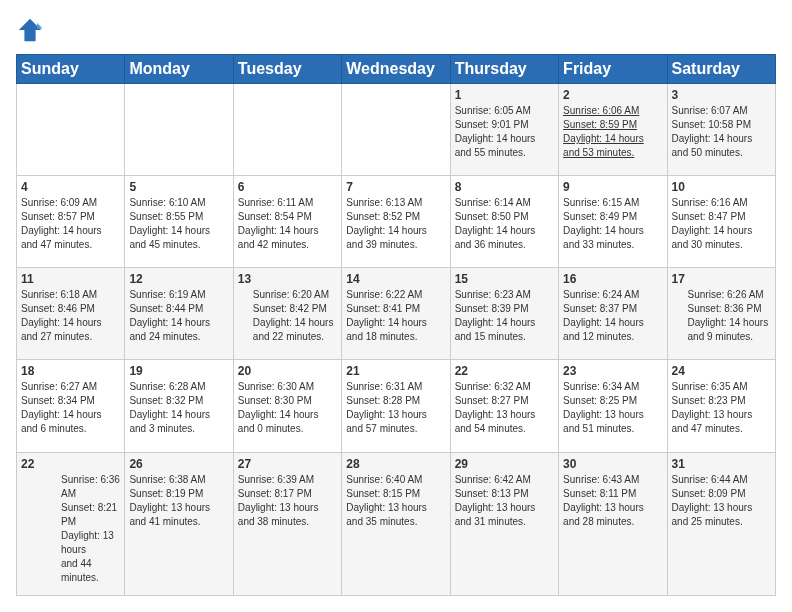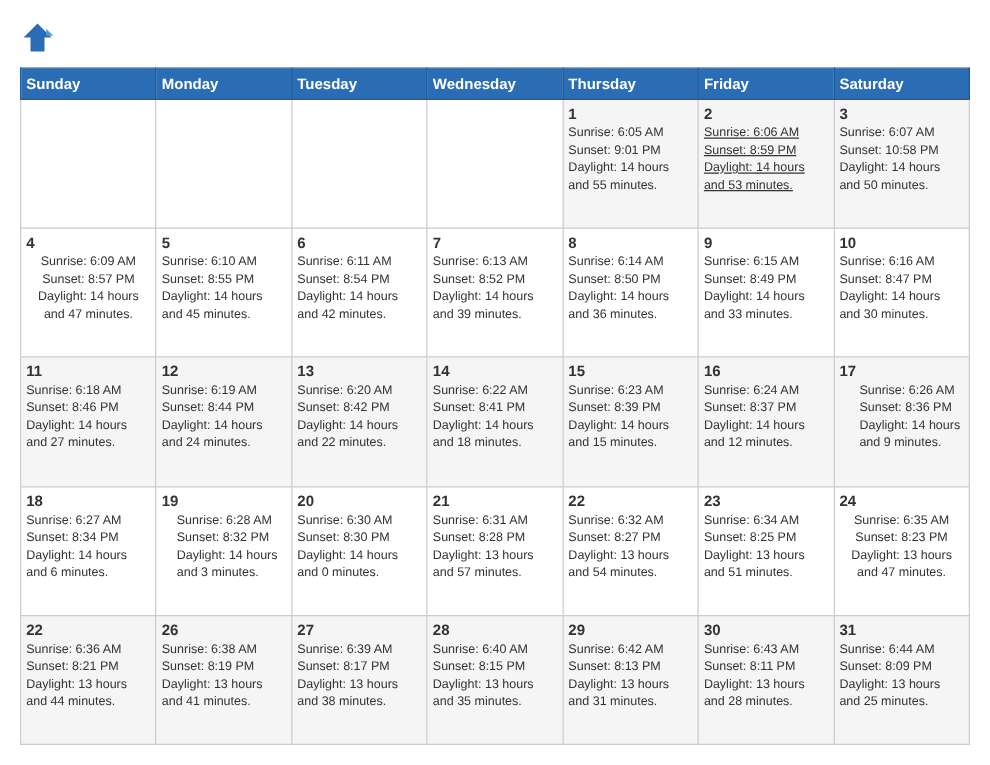--- a/index.html
+++ b/index.html
@@ -58,21 +58,21 @@
     .calendar {
       flex: 1;
       border: 1px solid #ccc;
       border-collapse: collapse;
       width: 100%;
       table-layout: fixed;
     }
     .calendar thead tr th {
       background: #2a6db5;
       color: #fff;
-      font-size: 12px;
+      font-size: 16px;
       padding: 5px 4px;
       text-align: left;
       border: 1px solid #1e5a96;
       font-weight: bold;
     }
     .calendar tbody tr td {
       vertical-align: top;
       border: 1px solid #ccc;
       padding: 4px 4px;
       font-size: 9.5px;
@@ -156,21 +156,21 @@
             <span class="day-number">3</span>
             <div class="day-info" style="white-space: pre-line;">Sunrise: 6:07 AM
 Sunset: 10:58 PM
 Daylight: 14 hours
 and 50 minutes.</div>
           </td>
         </tr>
         <tr>
           <td>
             <span class="day-number">4</span>
-            <div class="day-info" style="white-space: pre-line; text-align: center;">Sunrise: 6:09 AM
+            <div class="day-info" style="white-space: pre-line;">Sunrise: 6:09 AM
 Sunset: 8:57 PM
 Daylight: 14 hours
 and 47 minutes.</div>
           </td>
           <td>
             <span class="day-number">5</span>
             <div class="day-info" style="white-space: pre-line;">Sunrise: 6:10 AM
 Sunset: 8:55 PM
 Daylight: 14 hours
 and 45 minutes.</div>
@@ -221,21 +221,21 @@
           </td>
           <td>
             <span class="day-number">12</span>
             <div class="day-info" style="white-space: pre-line;">Sunrise: 6:19 AM
 Sunset: 8:44 PM
 Daylight: 14 hours
 and 24 minutes.</div>
           </td>
           <td>
             <span class="day-number">13</span>
-            <div class="day-info" style="white-space: pre-line;">Sunrise: 6:20 AM
+            <div class="day-info" style="white-space: pre-line; margin-left: 15px;">Sunrise: 6:20 AM
 Sunset: 8:42 PM
 Daylight: 14 hours
 and 22 minutes.</div>
           </td>
           <td>
             <span class="day-number">14</span>
             <div class="day-info" style="white-space: pre-line;">Sunrise: 6:22 AM
 Sunset: 8:41 PM
 Daylight: 14 hours
 and 18 minutes.</div>
@@ -265,21 +265,21 @@
         <tr>
           <td>
             <span class="day-number">18</span>
             <div class="day-info" style="white-space: pre-line;">Sunrise: 6:27 AM
 Sunset: 8:34 PM
 Daylight: 14 hours
 and 6 minutes.</div>
           </td>
           <td>
             <span class="day-number">19</span>
-            <div class="day-info" style="white-space: pre-line; margin-left: 12px;">Sunrise: 6:28 AM
+            <div class="day-info" style="white-space: pre-line;">Sunrise: 6:28 AM
 Sunset: 8:32 PM
 Daylight: 14 hours
 and 3 minutes.</div>
           </td>
           <td>
             <span class="day-number">20</span>
             <div class="day-info" style="white-space: pre-line;">Sunrise: 6:30 AM
 Sunset: 8:30 PM
 Daylight: 14 hours
 and 0 minutes.</div>
@@ -300,30 +300,30 @@
           </td>
           <td>
             <span class="day-number">23</span>
             <div class="day-info" style="white-space: pre-line;">Sunrise: 6:34 AM
 Sunset: 8:25 PM
 Daylight: 13 hours
 and 51 minutes.</div>
           </td>
           <td>
             <span class="day-number">24</span>
-            <div class="day-info" style="white-space: pre-line; text-align: center;">Sunrise: 6:35 AM
+            <div class="day-info" style="white-space: pre-line;">Sunrise: 6:35 AM
 Sunset: 8:23 PM
 Daylight: 13 hours
 and 47 minutes.</div>
           </td>
         </tr>
         <tr>
           <td>
             <span class="day-number">22</span>
-            <div class="day-info" style="white-space: pre-line;">Sunrise: 6:36 AM
+            <div class="day-info" style="white-space: pre-line; margin-left: 40px;">Sunrise: 6:36 AM
 Sunset: 8:21 PM
 Daylight: 13 hours
 and 44 minutes.</div>
           </td>
           <td>
             <span class="day-number">26</span>
             <div class="day-info" style="white-space: pre-line;">Sunrise: 6:38 AM
 Sunset: 8:19 PM
 Daylight: 13 hours
 and 41 minutes.</div>

